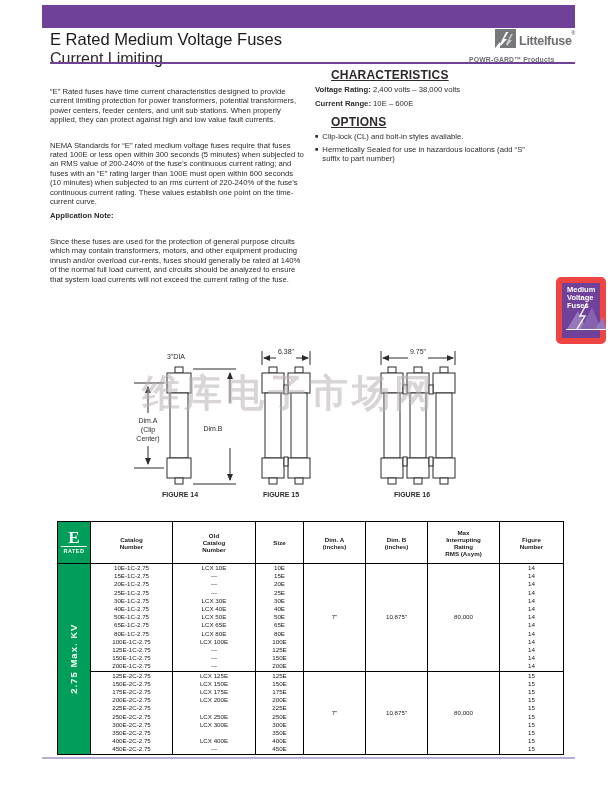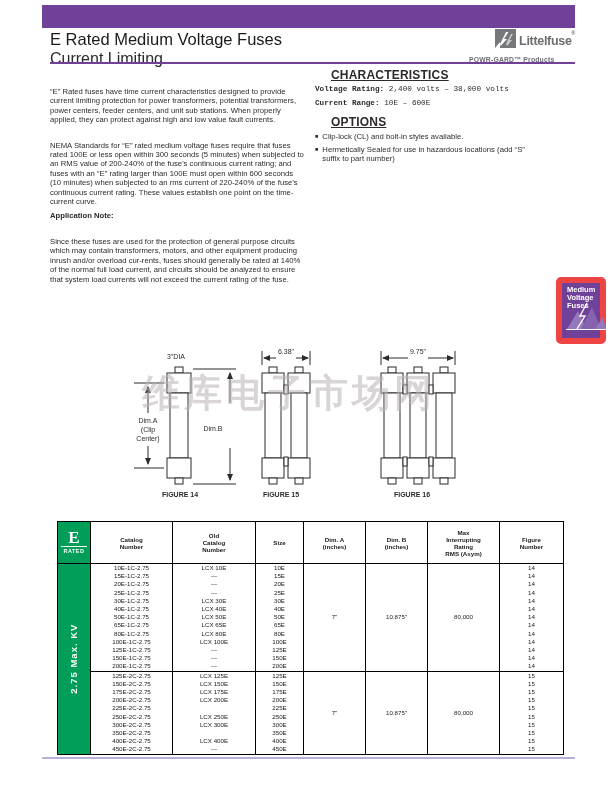--- a/index.html
+++ b/index.html
@@ -17,21 +17,21 @@
   .brand-row { display:flex; align-items:center; justify-content:flex-end; gap:3px; }
   .brand-name { font-size:12.5px; font-weight:bold; letter-spacing:-0.3px; }
   .brand-reg { font-size:5px; vertical-align:top; position:relative; top:-4px; }
   .brand-sub { font-size:6.8px; font-weight:bold; margin-top:4px; text-align:left; padding-left:1px; letter-spacing:0.2px; }
   
   .left-col { position:absolute; left:50px; top:71px; width:254px; font-size:7.7px; line-height:9.4px; text-align:left; }
   .left-col p { margin:16px 0 5px 0; }
   .app-note-heading { font-weight:bold; margin-top:2px; }
   .right-col { position:absolute; left:315px; top:71px; width:252px; font-size:7.7px; line-height:9.4px; }
   .section-heading { font-weight:bold; font-size:12px; text-decoration:underline; margin:0 0 5px 0; letter-spacing:0.2px;padding-left:16px; }
-  .char-row { margin-bottom:4.5px;font-family:Liberation Mono, monospace; }
+  .char-row { margin-bottom:4.5px; }
   .char-label { font-weight:bold; }
   .options-block { margin-top:9px; }
   .bullet-item { display:flex; gap:4px; margin-bottom:3px; width:218px; }
   .bullet-glyph { font-size:5.5px; line-height:9.4px; }
   
   .mv-badge { position:absolute; left:556px; top:277px; width:50px; height:67px; background:#6f4199;
     border:6px solid #ef4444; border-radius:5px; box-sizing:border-box; padding:3px 0 0 5px; }
   .mv-badge-line { color:#ffffff; font-weight:bold; font-size:7.5px; line-height:8px; }
   .mv-badge-art { position:absolute; left:3px; bottom:3px; }
   

